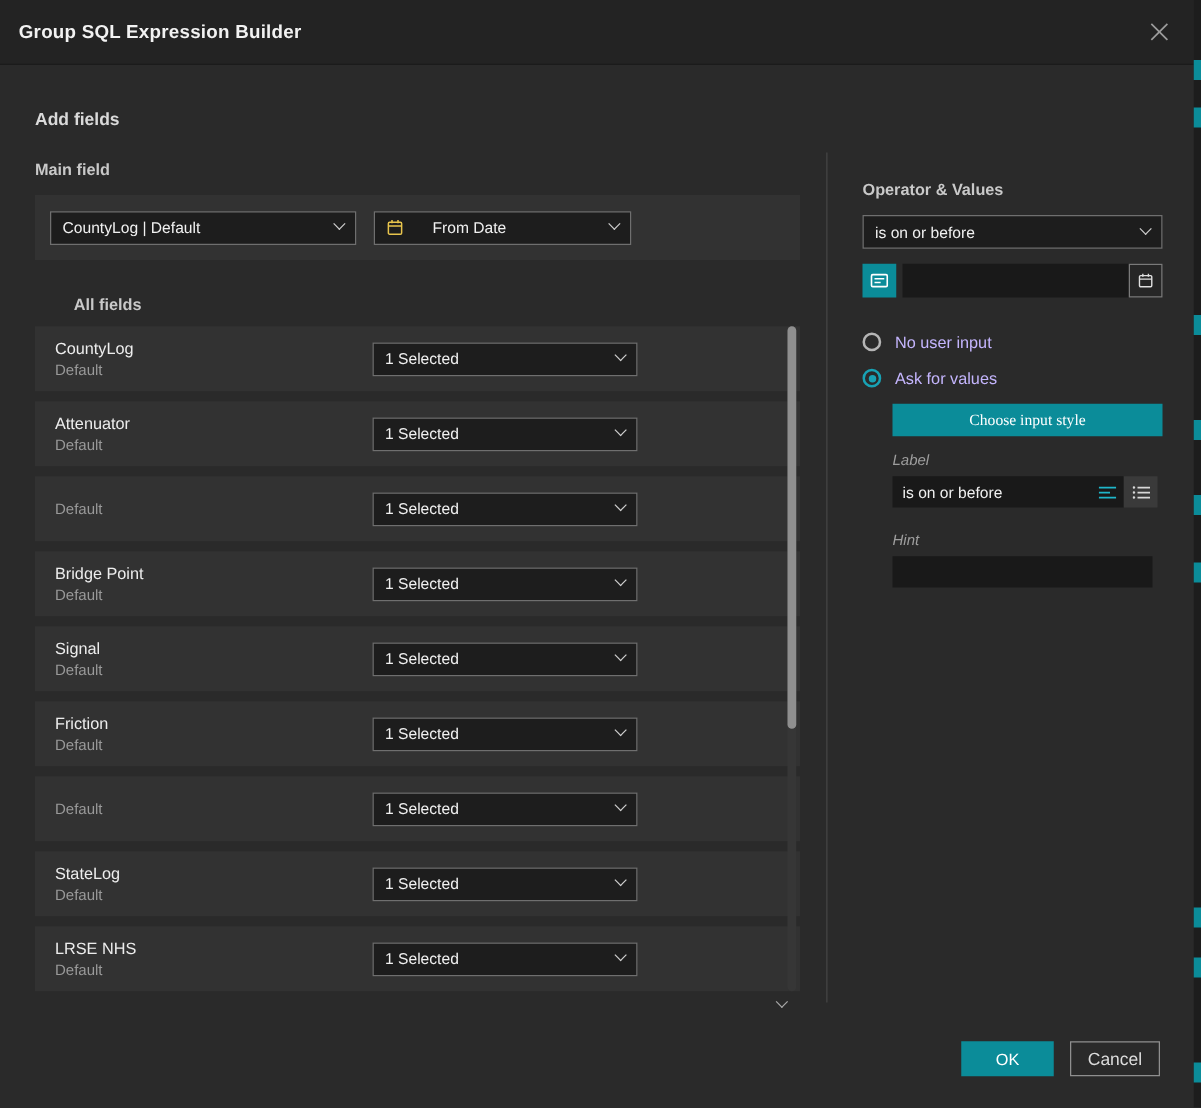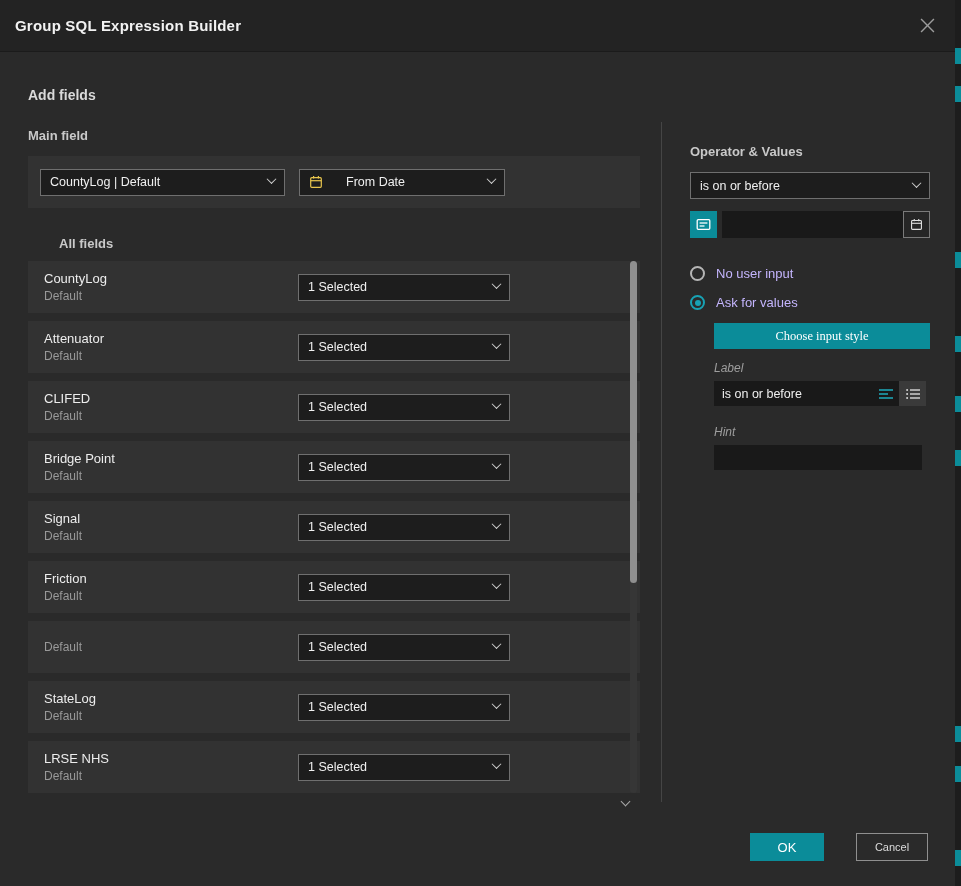--- a/index.html
+++ b/index.html
@@ -111,28 +111,28 @@
   }
   .label-row .txt-input { width: 158px; }
   .icon-toggle { width: 27px; height: 25px; border: none; display: flex; align-items: center; justify-content: center; cursor: pointer; }
   .icon-toggle.active { background: #191919; }
   .icon-toggle.plain { background: #3a3a3a; }
 
   .hint-label { margin-top: 19px; }
   .hint-input { display: block; margin: 6px 0 0 24px; width: 208px; }
 
   
-  .footer { position: absolute; bottom: 25px; right: 33px; display: flex; gap: 0; }
+  .footer { position: absolute; bottom: 25px; right: 33px; display: flex; gap: 13px; }
   .btn-ok {
     width: 74px; height: 28px; background: #0b8c99; color: #ffffff; border: none;
     font-family: "Liberation Sans", sans-serif; font-size: 13px; cursor: pointer;
   }
   .btn-cancel {
     width: 72px; height: 28px; background: transparent; color: #dcdcdc; border: 1px solid #8f8f8f;
-    font-family: "Liberation Sans", sans-serif; font-size: 11px; cursor: pointer; margin-left: 32px;
+    font-family: "Liberation Sans", sans-serif; font-size: 14px; cursor: pointer;
   }
 
   
   .edge { position: absolute; top: 0; right: 0; width: 6px; height: 886px; background: #1d1d1d; }
   .edge .seg { position: absolute; left: 0; width: 6px; height: 16px; background: #0b8c99; }
 </style>
 </head>
 <body>
 
 <div class="header">
@@ -190,21 +190,20 @@
         <div class="row-sub">Default</div>
       </div>
       <div class="dd">
         <span class="dd-text">1 Selected</span>
         <span class="chev"></span>
       </div>
     </div>
 
     <div class="frow">
       <div class="frow-text">
-        <div class="row-name">CLIFED</div>
         <div class="row-sub">Default</div>
       </div>
       <div class="dd">
         <span class="dd-text">1 Selected</span>
         <span class="chev"></span>
       </div>
     </div>
 
     <div class="frow">
       <div class="frow-text">

